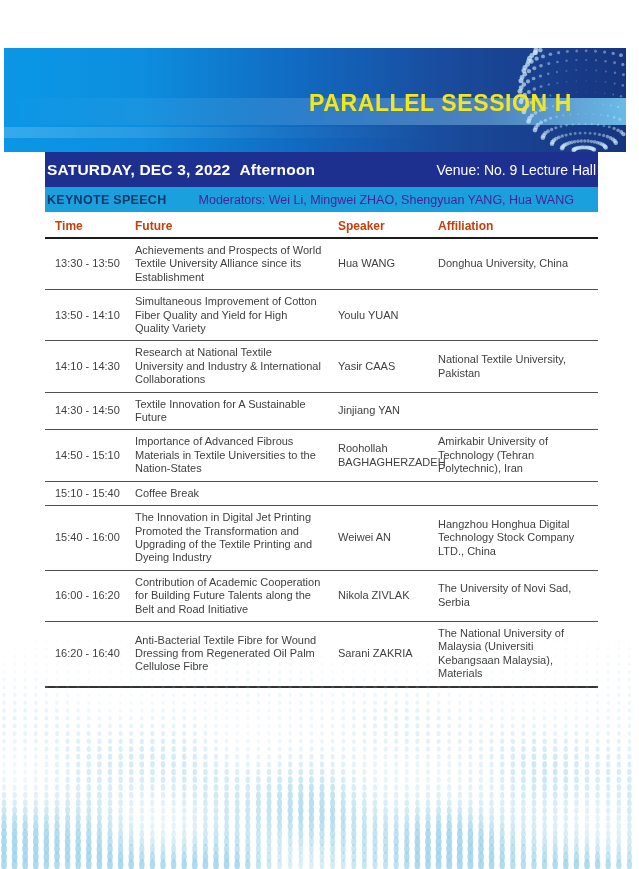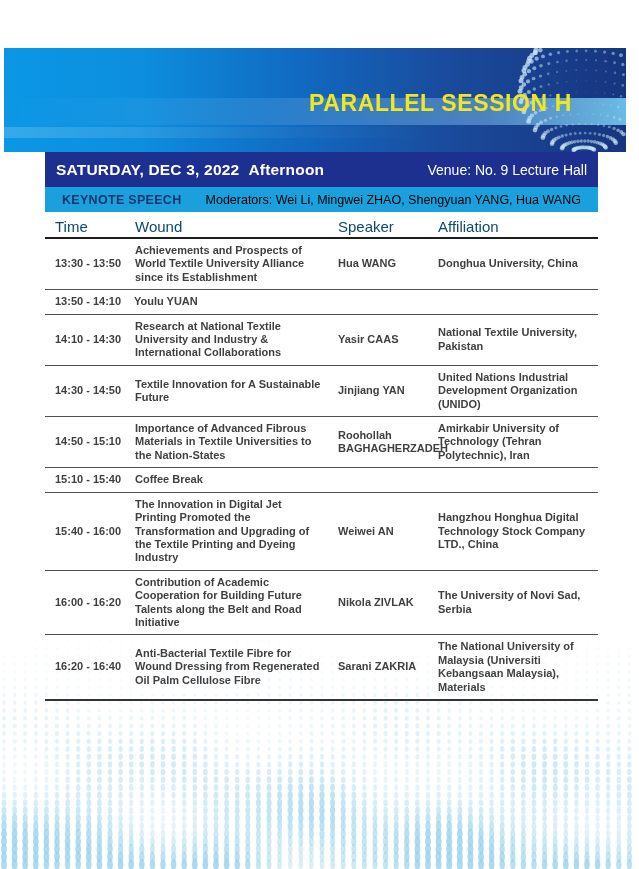--- a/index.html
+++ b/index.html
@@ -13,36 +13,36 @@
     background:linear-gradient(90deg,rgba(255,255,255,0) 0%,rgba(190,228,248,0.12) 40%,rgba(140,208,242,0.45) 78%,rgba(112,194,236,0.95) 100%);}
   .banner-stripe2{position:absolute;top:79px;left:0;width:70%;height:11px;
     background:linear-gradient(90deg,rgba(255,255,255,0.18) 0%,rgba(255,255,255,0.05) 60%,rgba(255,255,255,0) 100%);}
   .banner-title{position:absolute;top:44px;right:54px;margin:0;
     font-size:23px;font-weight:800;letter-spacing:0.6px;color:#f2e71f;line-height:1;}
   .globe{position:absolute;top:0;right:0;}
 
   
   .sheet{position:absolute;left:45px;top:152px;width:553px;}
   .bar-date{height:35px;background:#1d2f8f;display:flex;align-items:center;
-    justify-content:space-between;padding:0 11px;box-sizing:border-box;color:#fff;}
+    justify-content:space-between;padding:0 2px;box-sizing:border-box;color:#fff;}
   .bar-date .left{font-size:15.5px;font-weight:700;letter-spacing:0.2px;}
   .bar-date .period{margin-left:9px;}
   .bar-date .venue{font-size:14px;font-weight:500;}
   .bar-keynote{height:25px;background:#1aa0dd;display:flex;align-items:center;
-    padding:0 17px;box-sizing:border-box;}
+    padding:0 2px;box-sizing:border-box;}
   .bar-keynote .track{font-size:12.5px;font-weight:700;color:#14366b;letter-spacing:0.3px;}
-  .bar-keynote .mods{font-size:12.5px;font-weight:400;color:#000000;margin-left:24px;}
+  .bar-keynote .mods{font-size:12.5px;font-weight:400;color:#4c1d95;margin-left:32px;}
 
   .grid{display:grid;grid-template-columns:86px 204px 99px 164px;box-sizing:border-box;}
   .thead{height:24px;align-items:center;border-bottom:2px solid #1c1c1c;margin-top:3px;}
-  .thead .hc{font-size:15px;font-weight:400;color:#0c4a6e;}
+  .thead .hc{font-size:12px;font-weight:700;color:#c2410c;}
   .trow{border-bottom:1.6px solid #4f4f4f;align-items:center;
     padding:5px 0;min-height:24px;}
   .trow:last-child{border-bottom:2px solid #333;}
-  .cell{font-size:11px;font-weight:700;color:#3f3f3f;line-height:1.22;}
+  .cell{font-size:11px;font-weight:400;color:#3f3f3f;line-height:1.22;}
   .c-time{padding-left:10px;}
   .c-title{padding-left:4px;padding-right:12px;}
   .c-speaker{padding-left:3px;padding-right:6px;}
   .c-aff{padding-left:4px;padding-right:2px;}
 
   
   .waves{position:absolute;left:0;bottom:0;}
 </style>
 </head>
 <body>
@@ -252,50 +252,50 @@
       </div>
       <div class="venue">Venue: No. 9 Lecture Hall</div>
     </div>
     <div class="bar-keynote">
       <span class="track">KEYNOTE SPEECH</span>
       <span class="mods">Moderators: Wei Li, Mingwei ZHAO, Shengyuan YANG, Hua WANG</span>
     </div>
 
     <div class="grid thead">
       <div class="hc c-time">Time</div>
-      <div class="hc c-title">Wound</div>
+      <div class="hc c-title">Future</div>
       <div class="hc c-speaker">Speaker</div>
       <div class="hc c-aff">Affiliation</div>
     </div>
 
     <div id="tbody">
   <div class="grid trow">
     <div class="cell c-time">13:30 - 13:50</div>
     <div class="cell c-title">Achievements and Prospects of World Textile University Alliance since its Establishment</div>
     <div class="cell c-speaker">Hua WANG</div>
     <div class="cell c-aff">Donghua University, China</div>
   </div>
 
   <div class="grid trow">
     <div class="cell c-time">13:50 - 14:10</div>
+    <div class="cell c-title">Simultaneous Improvement of Cotton Fiber Quality and Yield for High Quality Variety</div>
     <div class="cell c-speaker">Youlu YUAN</div>
   </div>
 
   <div class="grid trow">
     <div class="cell c-time">14:10 - 14:30</div>
     <div class="cell c-title">Research at National Textile University and Industry &amp; International Collaborations</div>
     <div class="cell c-speaker">Yasir CAAS</div>
     <div class="cell c-aff">National Textile University, Pakistan</div>
   </div>
 
   <div class="grid trow">
     <div class="cell c-time">14:30 - 14:50</div>
     <div class="cell c-title">Textile Innovation for A Sustainable Future</div>
     <div class="cell c-speaker">Jinjiang YAN</div>
-    <div class="cell c-aff">United Nations Industrial Development Organization (UNIDO)</div>
   </div>
 
   <div class="grid trow">
     <div class="cell c-time">14:50 - 15:10</div>
     <div class="cell c-title">Importance of Advanced Fibrous Materials in Textile Universities to the Nation-States</div>
     <div class="cell c-speaker">Roohollah BAGHAGHERZADEH</div>
     <div class="cell c-aff">Amirkabir University of Technology (Tehran Polytechnic), Iran</div>
   </div>
 
   <div class="grid trow">

